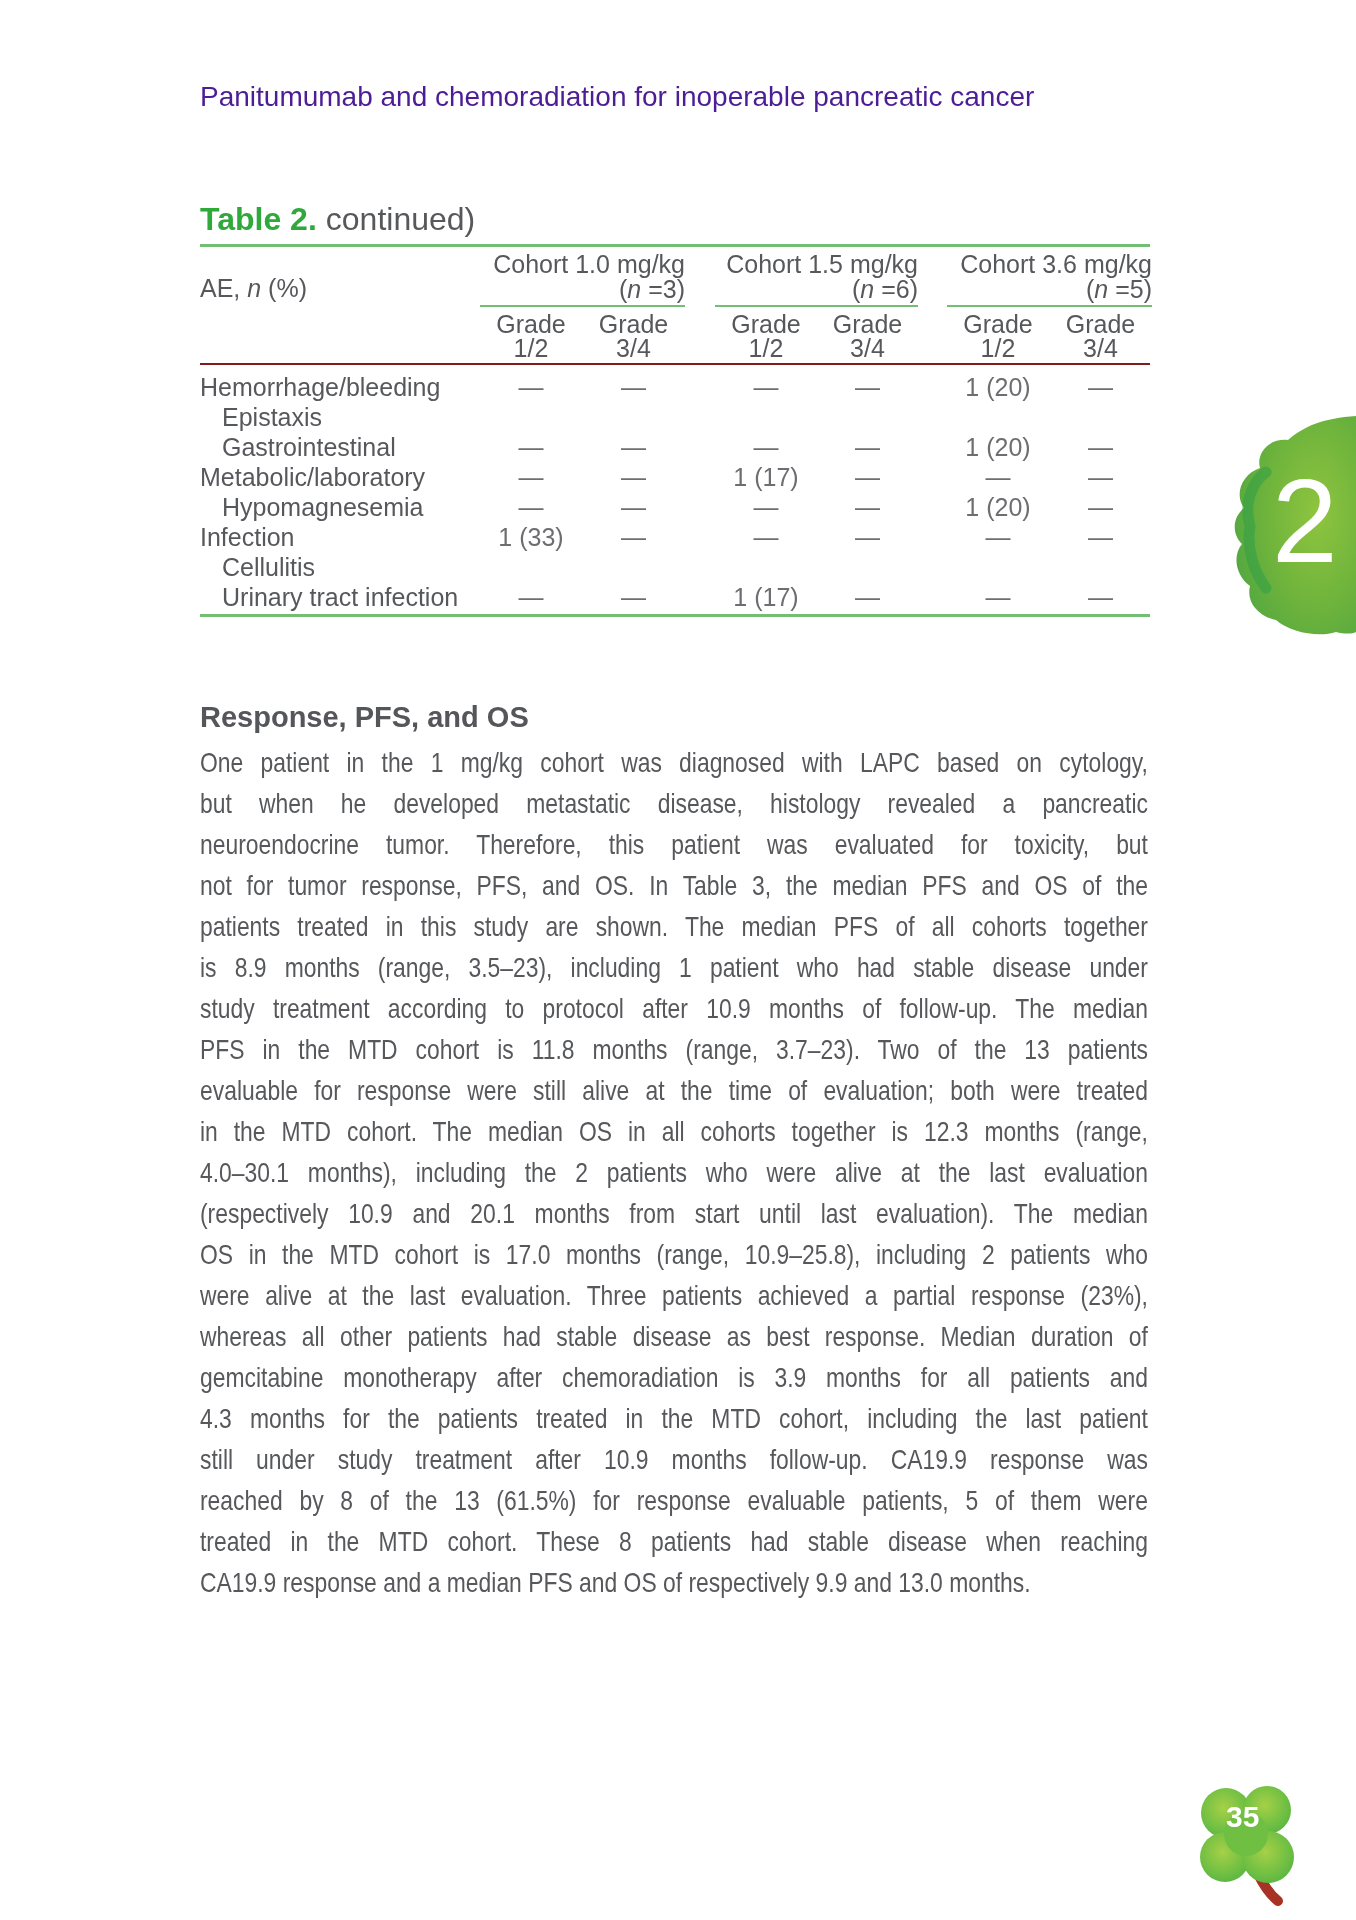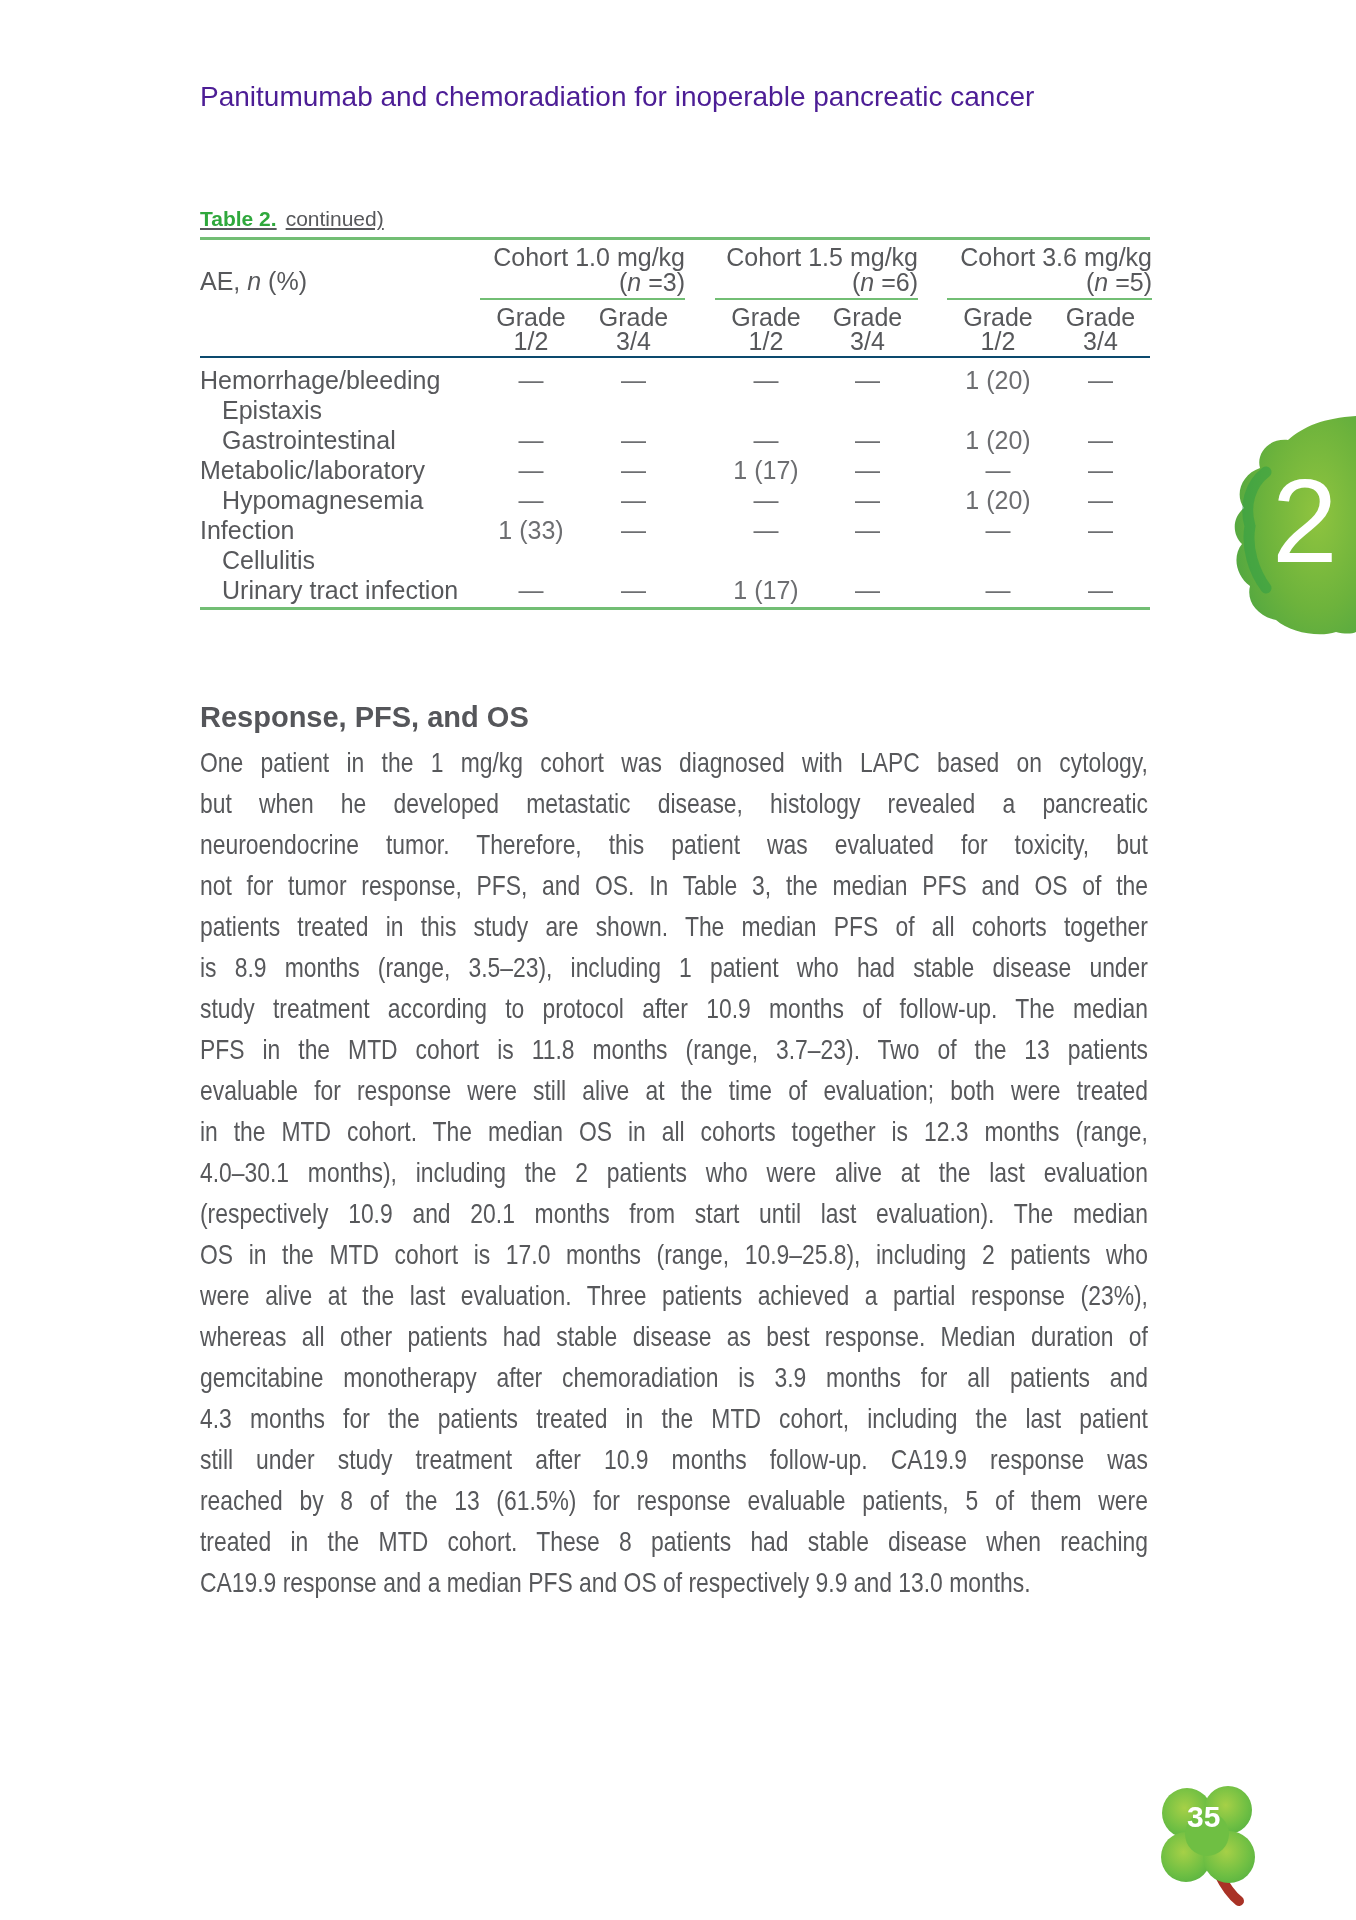--- a/index.html
+++ b/index.html
@@ -4,27 +4,27 @@
 <style>
   html,body{margin:0;padding:0;background:#ffffff;}
   body{width:1356px;height:1920px;position:relative;overflow:hidden;
        font-family:"Liberation Sans",sans-serif;color:#57585b;}
 
   .running-head{position:absolute;top:84px;left:200px;width:948px;
     font-size:28px;line-height:26px;color:#4c1d95;}
 
   
   .table-block{position:absolute;top:206px;left:200px;width:950px;}
-  .table-title{font-size:21px;line-height:26px;margin-bottom:5px;text-decoration:underline;}
+  .table-title{font-size:32px;line-height:26px;margin-bottom:12px;}
   .table-title .tlabel{color:#2fa83c;font-weight:bold;}
   .table-title .trest{margin-left:9px;color:#57585b;}
   .rule{background:#72be74;height:3px;border:none;}
 
   .tgrid{display:grid;grid-template-columns:280px 102px 103px 30px 102px 101px 29px 102px 103px;}
-  .thead{border-bottom:2px solid #0c4a6e;}
+  .thead{border-bottom:2px solid #7f1d1d;}
   .ae-cell{grid-column:1;align-self:end;font-size:25px;line-height:26px;padding-bottom:6px;}
   .cohort-cell{text-align:right;font-size:25px;line-height:25px;
     padding:5px 0 3px;border-bottom:2px solid #72be74;}
   .c1{grid-column:2 / span 2;} .c2{grid-column:5 / span 2;} .c3{grid-column:8 / span 2;}
   .grade-cell{text-align:center;font-size:25px;line-height:24px;padding:5px 0 3px;}
   .g1{grid-column:2;} .g2{grid-column:3;} .g3{grid-column:5;}
   .g4{grid-column:6;} .g5{grid-column:8;} .g6{grid-column:9;}
 
   .tbody{padding-top:7px;}
   .trow{display:grid;grid-template-columns:280px 102px 103px 30px 102px 101px 29px 102px 103px;
@@ -47,21 +47,21 @@
     text-align:justify;text-align-last:justify;white-space:nowrap;}
   .pline.last{text-align-last:left;}
 
   
   .chapter-blob{position:absolute;top:410px;right:0;width:132px;height:228px;}
   .chapter-blob svg{position:absolute;top:0;left:0;}
   .chapter-num{position:absolute;top:52px;left:48px;font-size:118px;line-height:1;
     color:#ffffff;font-weight:normal;}
 
   
-  .clover{position:absolute;top:1782px;left:1157px;width:100px;height:128px;}
+  .clover{position:absolute;top:1782px;left:1196px;width:100px;height:128px;}
   .clover svg{position:absolute;top:0;left:0;}
   .clover-num{position:absolute;top:18px;left:30px;font-size:30px;font-weight:bold;
     color:#ffffff;}
 </style>
 </head>
 <body>
 
 <div class="running-head">Panitumumab and chemoradiation for inoperable pancreatic cancer</div>
 
 <div class="table-block">

